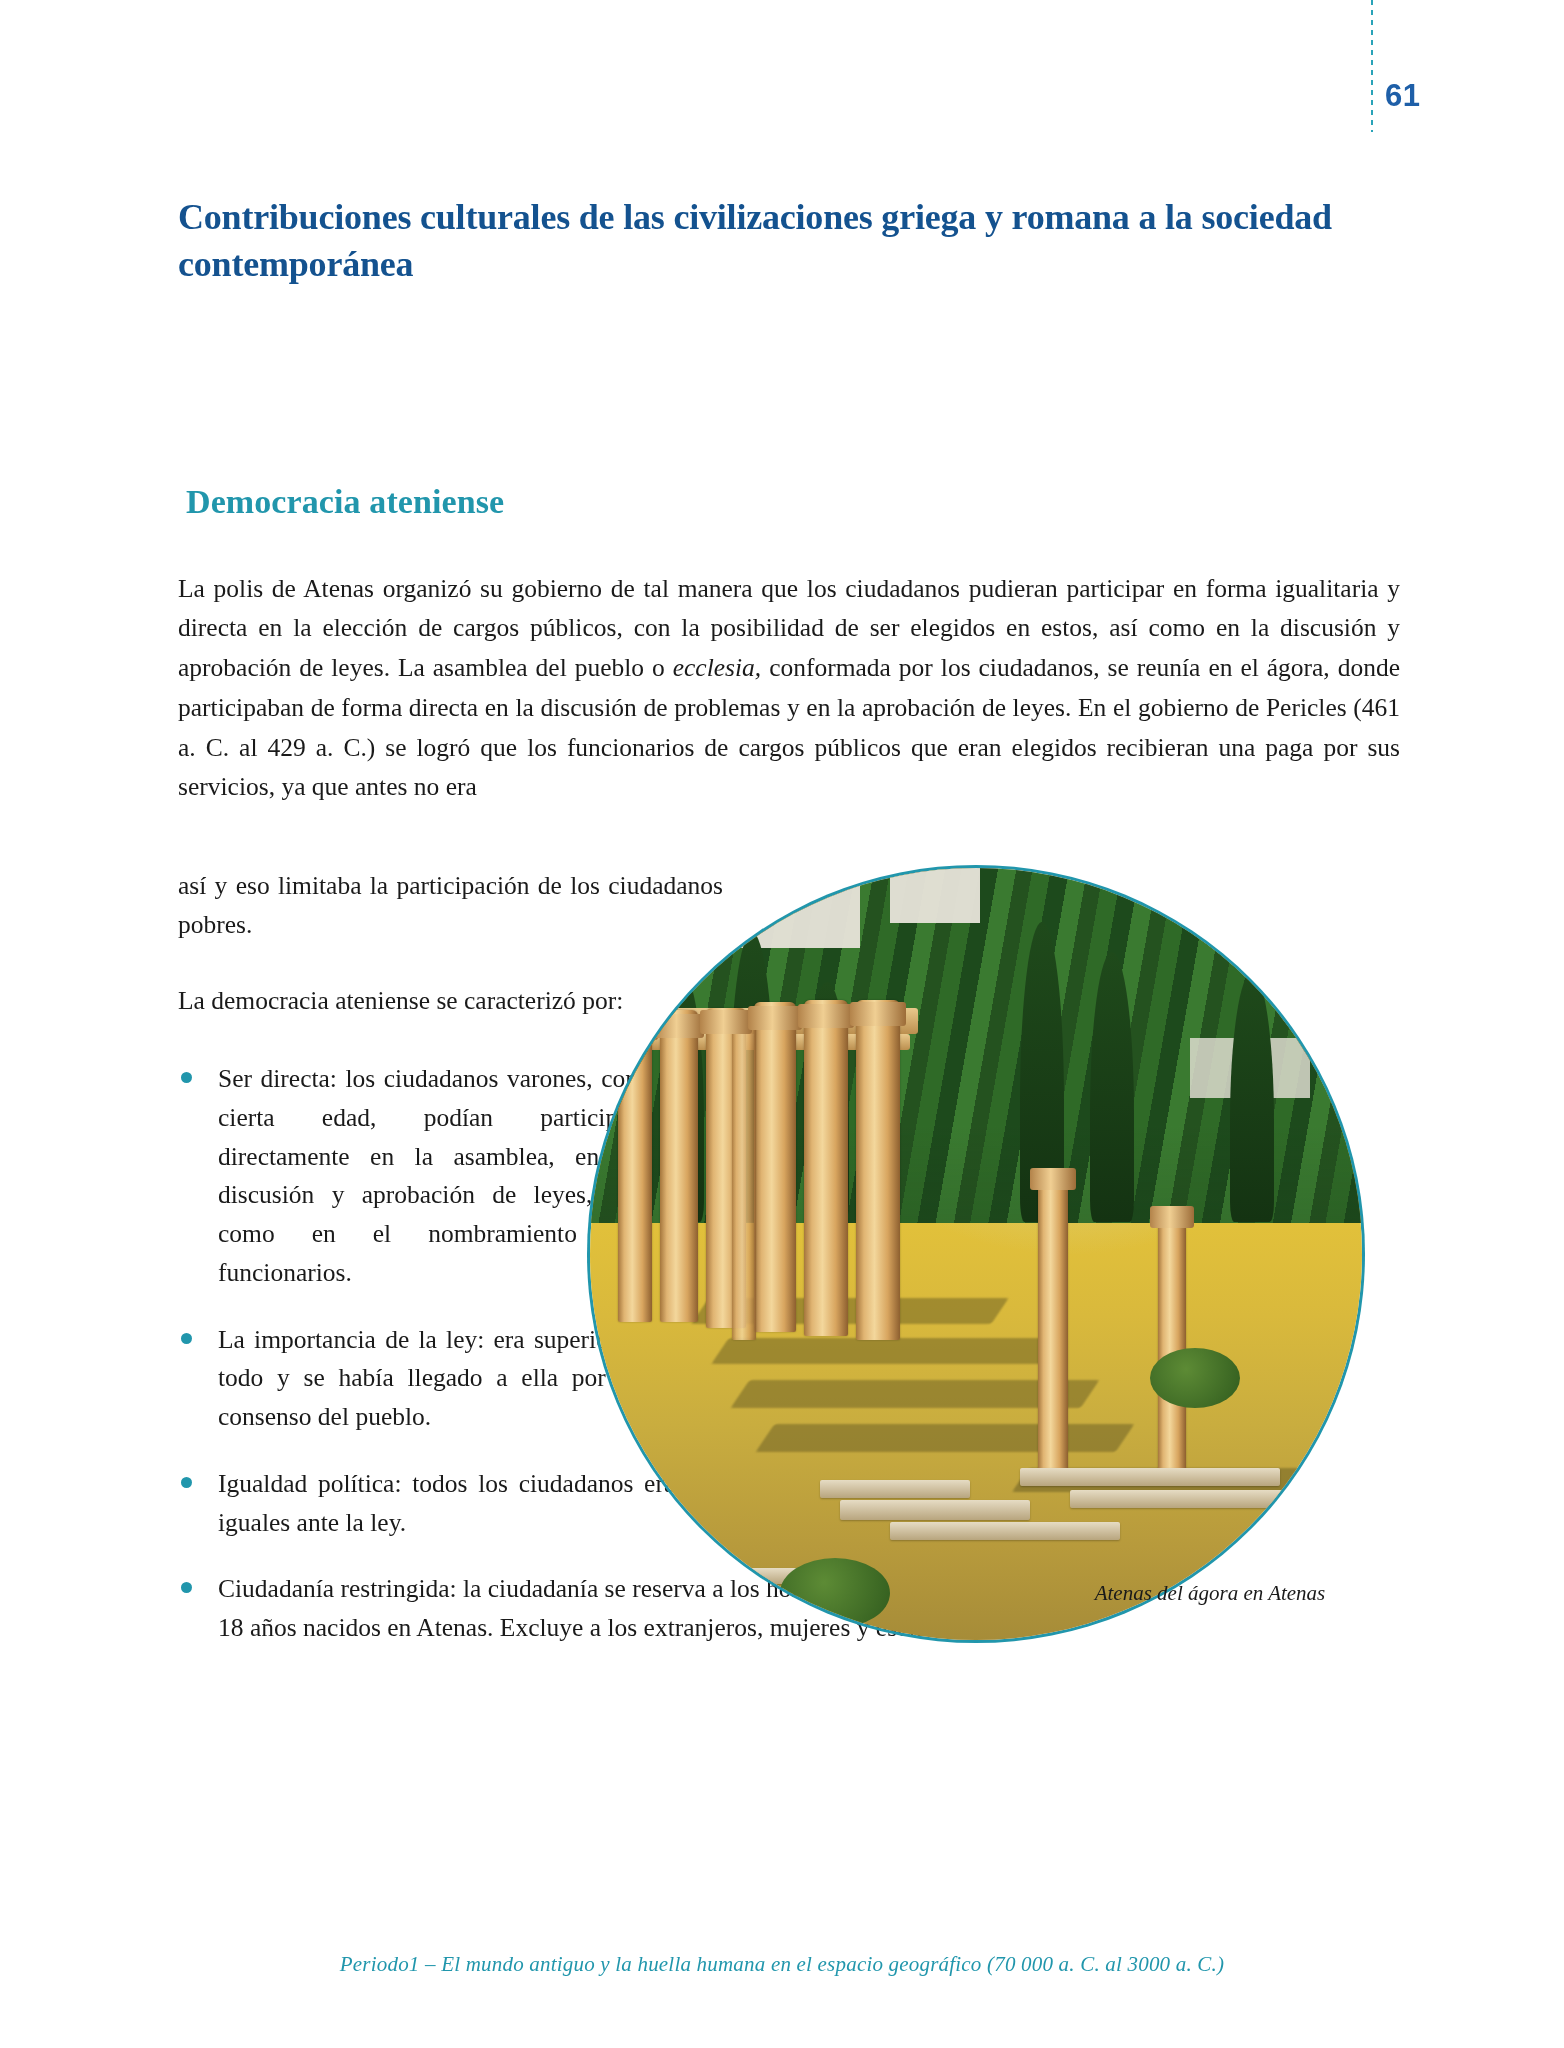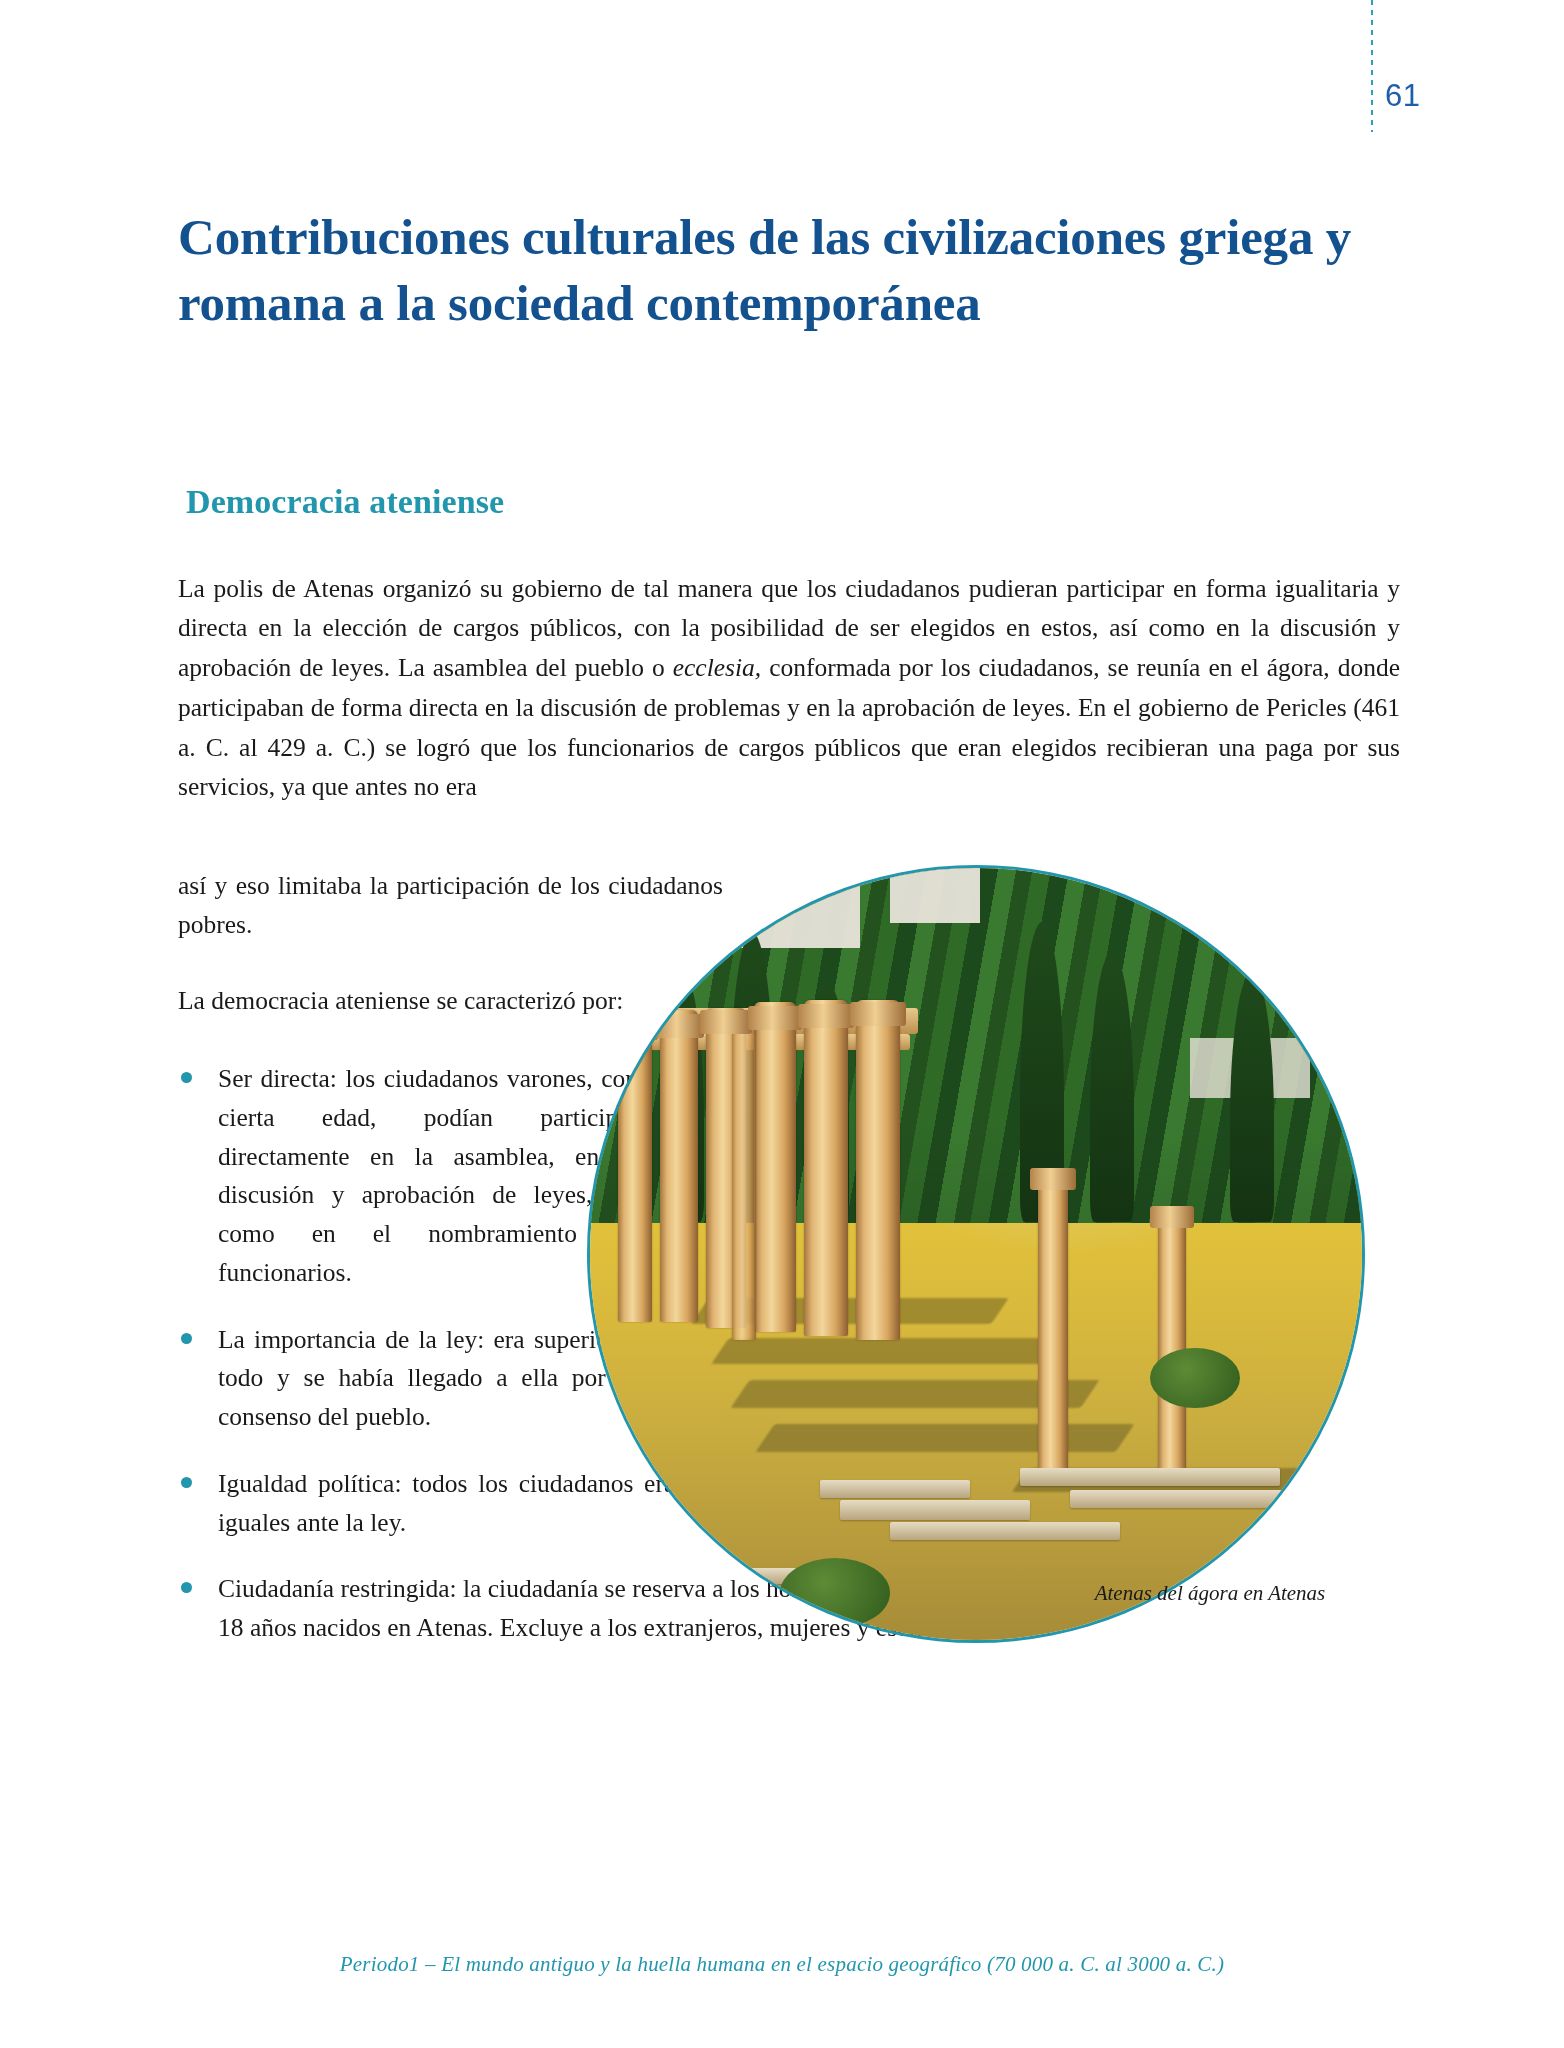--- a/index.html
+++ b/index.html
@@ -32,35 +32,35 @@
       to bottom,
       #29a3b8 0px, #29a3b8 5px,
       rgba(0,0,0,0) 5px, rgba(0,0,0,0) 10px
     );
   }
   .page-number {
     position: absolute;
     left: 1385px;
     top: 78px;
     font-family: "Liberation Sans", sans-serif;
-    font-weight: normal;
+    font-weight: bold;
     font-size: 31px;
     color: #1e5fa8;
     letter-spacing: 0.5px;
   }
 
   
   .title {
     position: absolute;
     left: 178px;
     top: 170px;
     width: 1225px;
     font-family: "Liberation Serif", serif;
     font-weight: bold;
-    font-size: 51px;
+    font-size: 36px;
     line-height: 1.30;
     color: #14528f;
     letter-spacing: -0.2px;
   }
   .subtitle {
     position: absolute;
     left: 178px;
     top: 455px;
     font-family: "Liberation Serif", serif;
     font-weight: bold;

